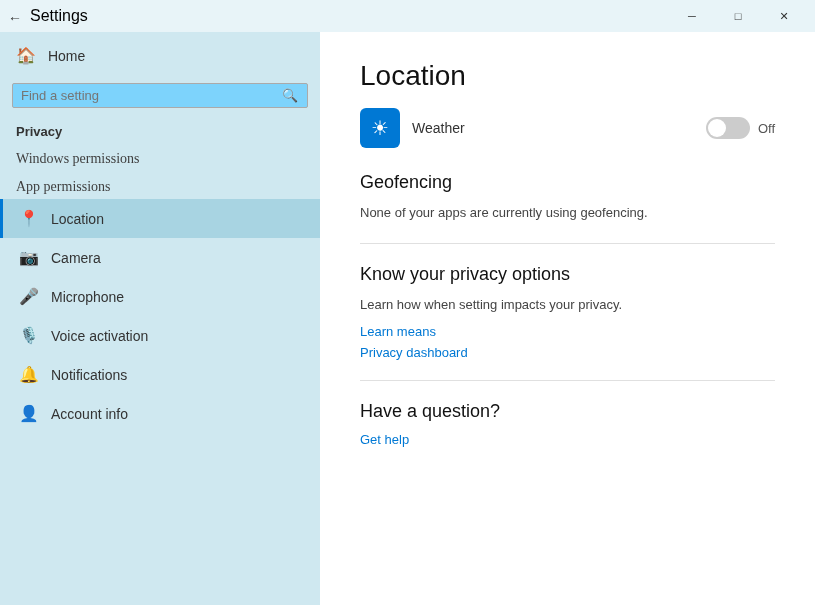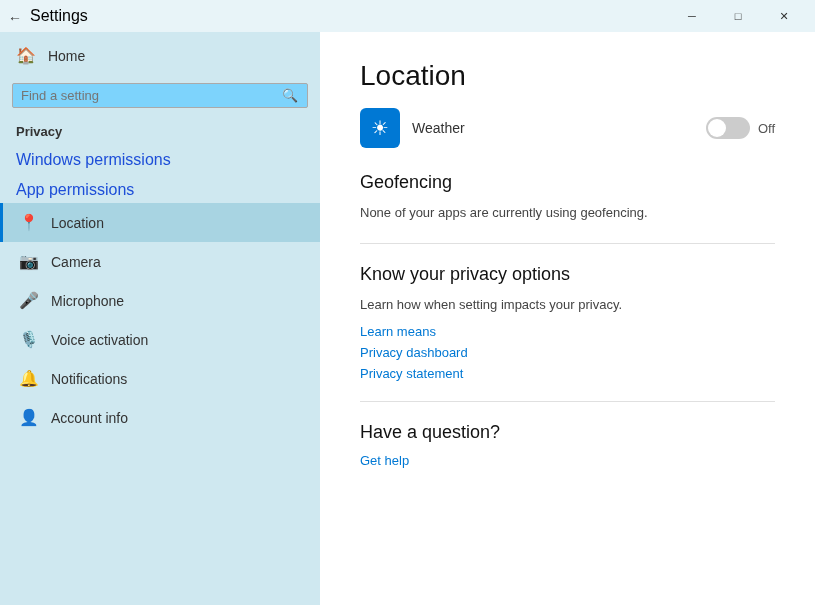--- a/index.html
+++ b/index.html
@@ -53,22 +53,23 @@
     .search-box input {
       border: none; outline: none; font-size: 13px; flex: 1; background: transparent; color: #333;
     }
     .search-icon { font-size: 13px; color: #666; }
 
     .sidebar-section-label {
       font-size: 13px; font-weight: 600; color: #333;
       padding: 8px 20px 4px 16px;
     }
     .sidebar-sub-label {
-      font-size: 16px; color: #1d4ed8;
+      font-size: 14px; color: #404040;
       padding: 8px 16px 4px 16px;
+      font-family: Liberation Serif, serif;
     }
     .sidebar-item {
       display: flex; align-items: center; gap: 12px;
       padding: 10px 16px;
       cursor: pointer;
       font-size: 14px; color: #333;
       border-left: 3px solid transparent;
     }
     .sidebar-item.active {
       background: #a8d4e2;
@@ -212,21 +213,20 @@
       <p class="section-text">None of your apps are currently using geofencing.</p>
     </div>
 
     <div class="divider"></div>
 
     <div>
       <div class="section-title">Know your privacy options</div>
       <p class="section-text">Learn how when setting impacts your privacy.</p>
       <a class="link">Learn means</a>
       <a class="link">Privacy dashboard</a>
-      <a class="link">Privacy statement</a>
     </div>
 
     <div class="divider"></div>
 
     <div>
       <div class="section-title">Have a question?</div>
       <a class="link">Get help</a>
     </div>
   </div>
 

